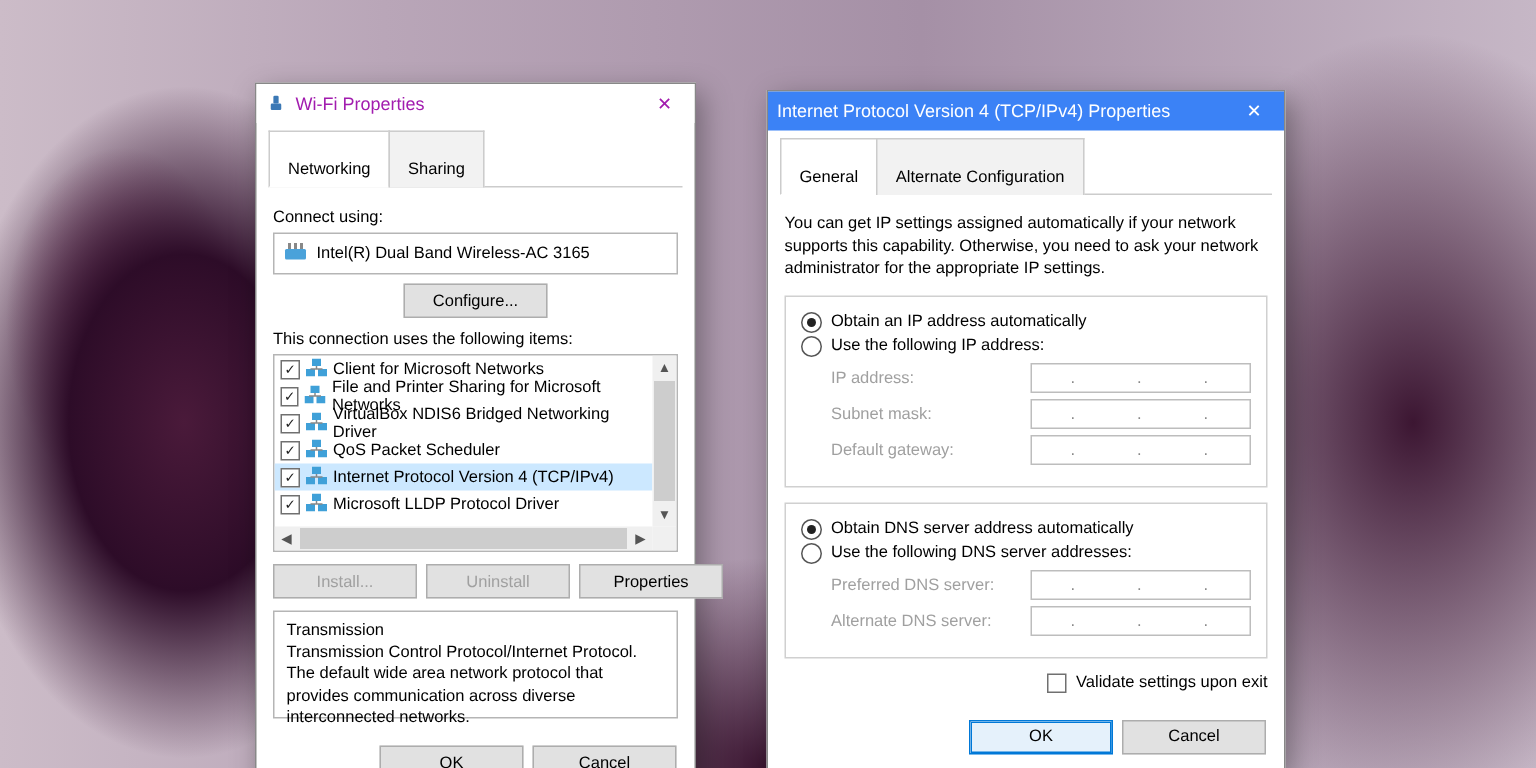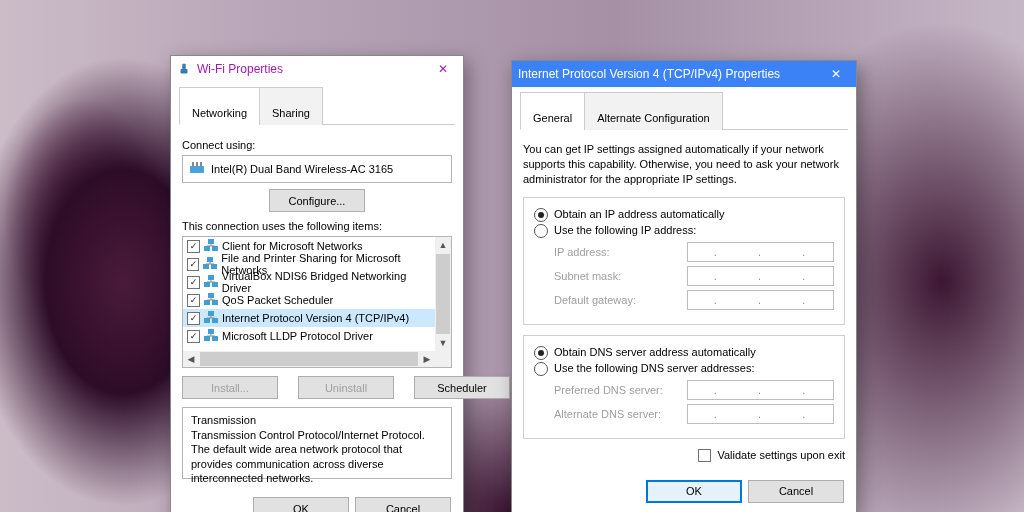--- a/index.html
+++ b/index.html
@@ -32,21 +32,21 @@
   .items-inner{position:absolute;left:0;right:16px;top:0;bottom:16px;overflow:hidden}
   .item{display:flex;align-items:center;height:18px;padding-left:4px;gap:4px}
   .item.sel{background:#cce8ff}
   .chk{width:11px;height:11px;border:1px solid #707070;background:#fff;display:flex;align-items:center;justify-content:center;font-size:9px;line-height:1;color:#222}
   .net-icon{width:14px;height:12px}
   .vscroll{position:absolute;right:0;top:0;bottom:16px;width:16px;background:#f0f0f0;display:flex;flex-direction:column}
   .sbtn{height:16px;display:flex;align-items:center;justify-content:center;color:#555;font-size:9px}
   .thumb{flex:1;margin:1px;background:#cdcdcd}
   .hscroll{position:absolute;left:0;right:16px;bottom:0;height:16px;background:#f0f0f0;display:flex}
   .corner{position:absolute;right:0;bottom:0;width:16px;height:16px;background:#f0f0f0}
-  .btn-row3{display:flex;gap:20px;margin-top:8px}
+  .btn-row3{display:flex;gap:6px;margin-top:8px}
   .btn-row3 .btn{flex:1}
   .desc-box{border:1px solid #b5b5b5;padding:6px 8px;margin-top:8px;height:58px}
   .dlg-buttons{display:flex;justify-content:flex-end;gap:6px;padding:8px 12px 12px}
   .note{margin:2px 0 10px;line-height:1.35}
   .grp{border:1px solid #d0d0d0;padding:8px 10px 10px;margin-bottom:10px;position:relative}
   .radio{display:flex;align-items:flex-start;gap:6px;margin:2px 0}
   .rdot{width:12px;height:12px;border:1px solid #555;border-radius:50%;display:flex;align-items:center;justify-content:center;background:#fff}
   .rdot.inner::after{content:"";width:6px;height:6px;background:#222;border-radius:50%}
   .iprow{display:flex;align-items:center;margin:4px 0 4px 20px}
   .iprow.off{color:#a0a0a0}
@@ -164,21 +164,21 @@
       <div class="hscroll">
         <div class="sbtn" style="width:16px">◀</div>
         <div class="thumb" style="flex:1;margin:1px"></div>
         <div class="sbtn" style="width:16px">▶</div>
       </div>
       <div class="corner"></div>
     </div>
     <div class="btn-row3">
       <div class="btn disabled">Install...</div>
       <div class="btn disabled">Uninstall</div>
-      <div class="btn">Scheduler</div>
+      <div class="btn">Properties</div>
     </div>
     <div class="desc-box">
       <div>Transmission</div>
       <div style="margin-top:2px;line-height:1.3">Transmission Control Protocol/Internet Protocol. The default wide area network protocol that provides communication across diverse interconnected networks.</div>
     </div>
   </div>
   <div class="dlg-buttons">
     <div class="btn">OK</div>
     <div class="btn">Cancel</div>
   </div>

